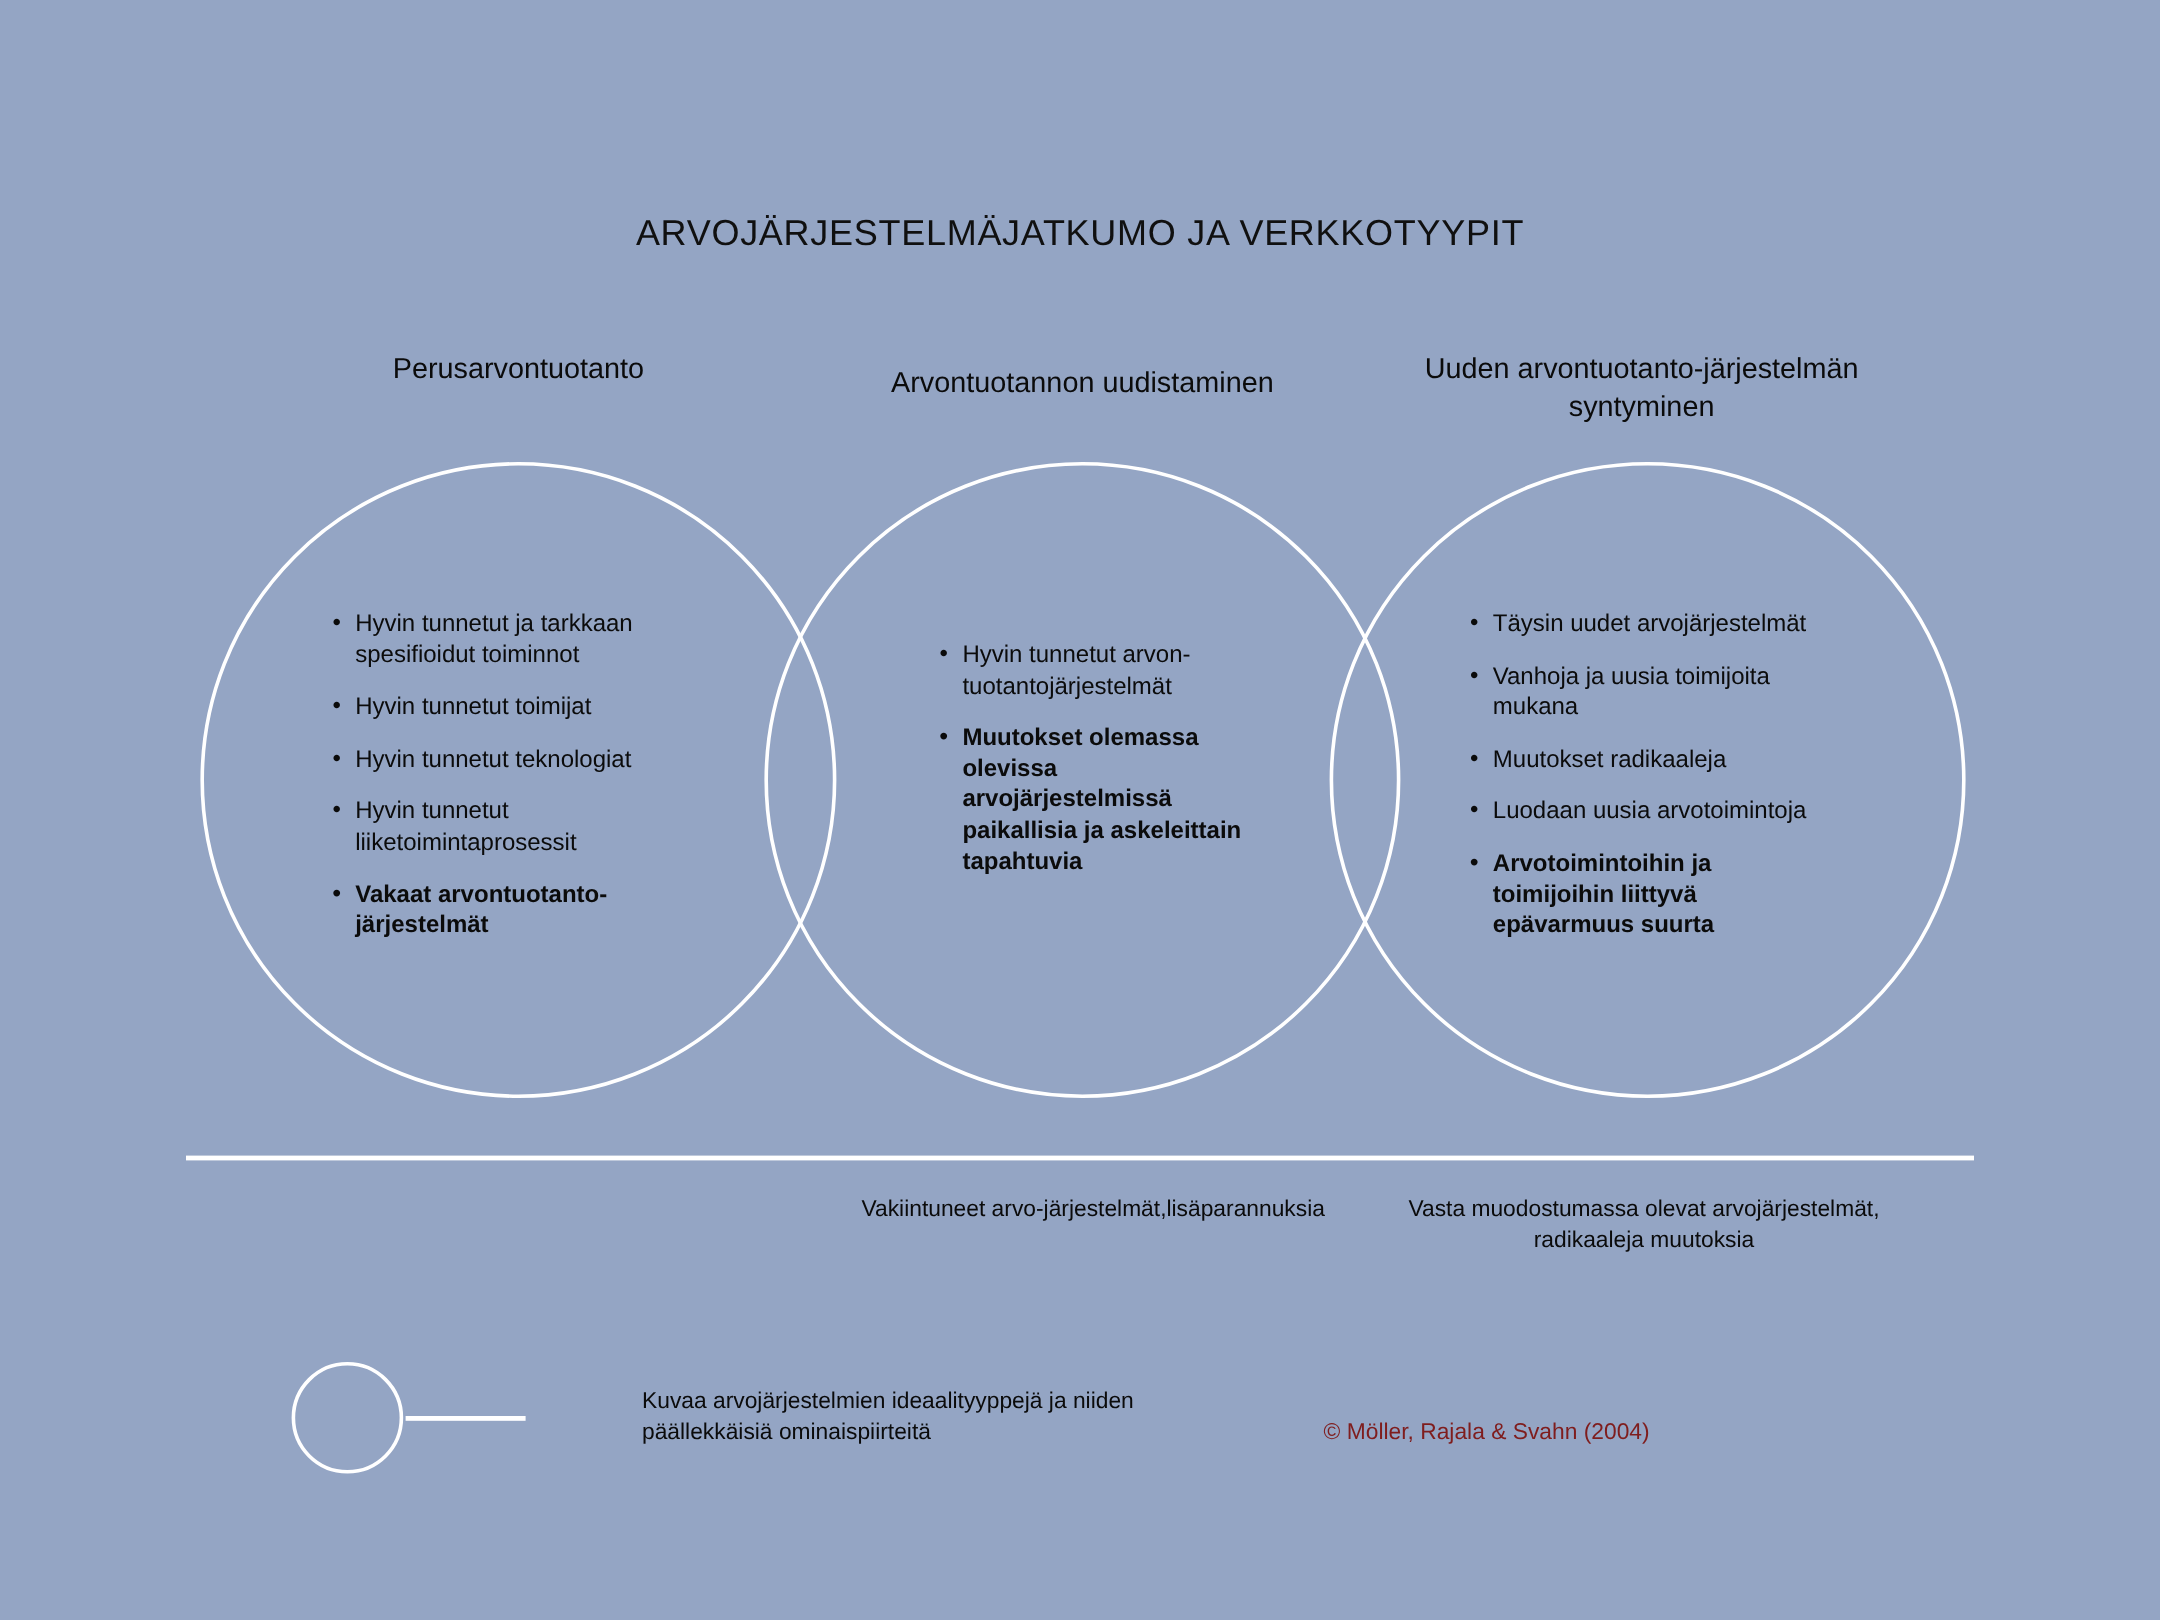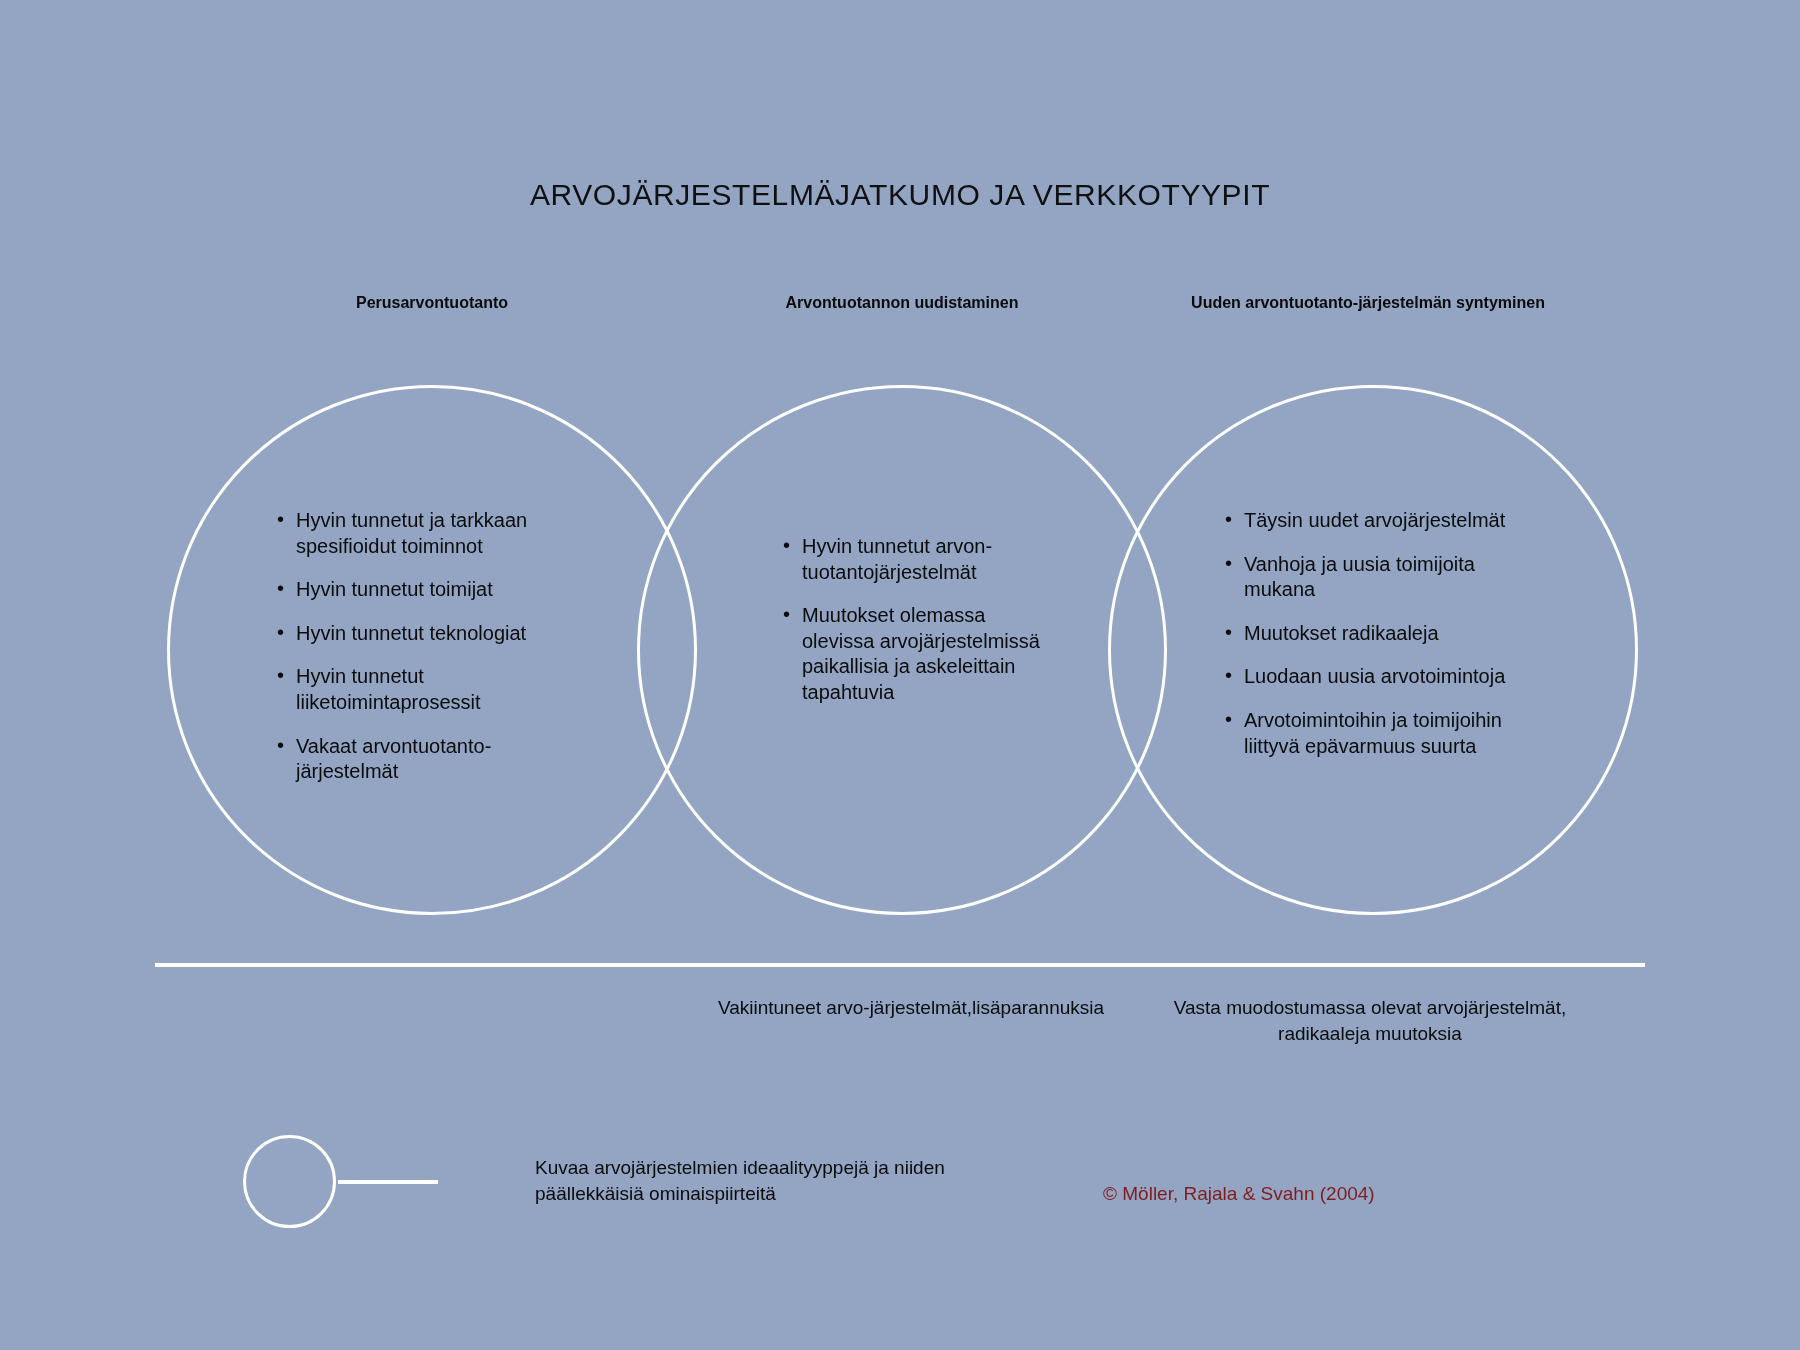--- a/index.html
+++ b/index.html
@@ -54,45 +54,45 @@
     background: transparent;
   }
   #circle-1 { left: 167px;  top: 385px; }
   #circle-2 { left: 637px;  top: 385px; }
   #circle-3 { left: 1108px; top: 385px; }
 
   
   .col-header {
     position: absolute;
     text-align: center;
-    font-size: 16px;
-    font-weight: bold;
+    font-size: 24px;
+    font-weight: normal;
     line-height: 1.33;
     color: #0b0b0b;
   }
   #header-1 { left: 197px;  top: 292px; width: 470px; }
-  #header-2 { left: 667px;  top: 292px; width: 470px; }
+  #header-2 { left: 667px;  top: 304px; width: 470px; }
   #header-3 { left: 1133px; top: 292px; width: 470px; }
 
   
   .bullet-list {
     position: absolute;
     list-style: none;
     margin: 0;
     padding: 0;
     font-size: 20px;
     line-height: 1.28;
     color: #0b0b0b;
   }
   .bullet-list li {
     position: relative;
     padding-left: 19px;
     margin-bottom: 18px;
   }
-  .bullet-list li:last-child { margin-bottom: 0; }
+  .bullet-list li:last-child { margin-bottom: 0; font-weight: bold; }
   .bullet-list li::before {
     content: "\2022";
     position: absolute;
     left: 0;
     top: -1px;
     font-size: 20px;
     line-height: 1.28;
   }
   #list-1 { left: 277px;  top: 508px; width: 290px; }
   #list-2 { left: 783px;  top: 534px; width: 260px; }

